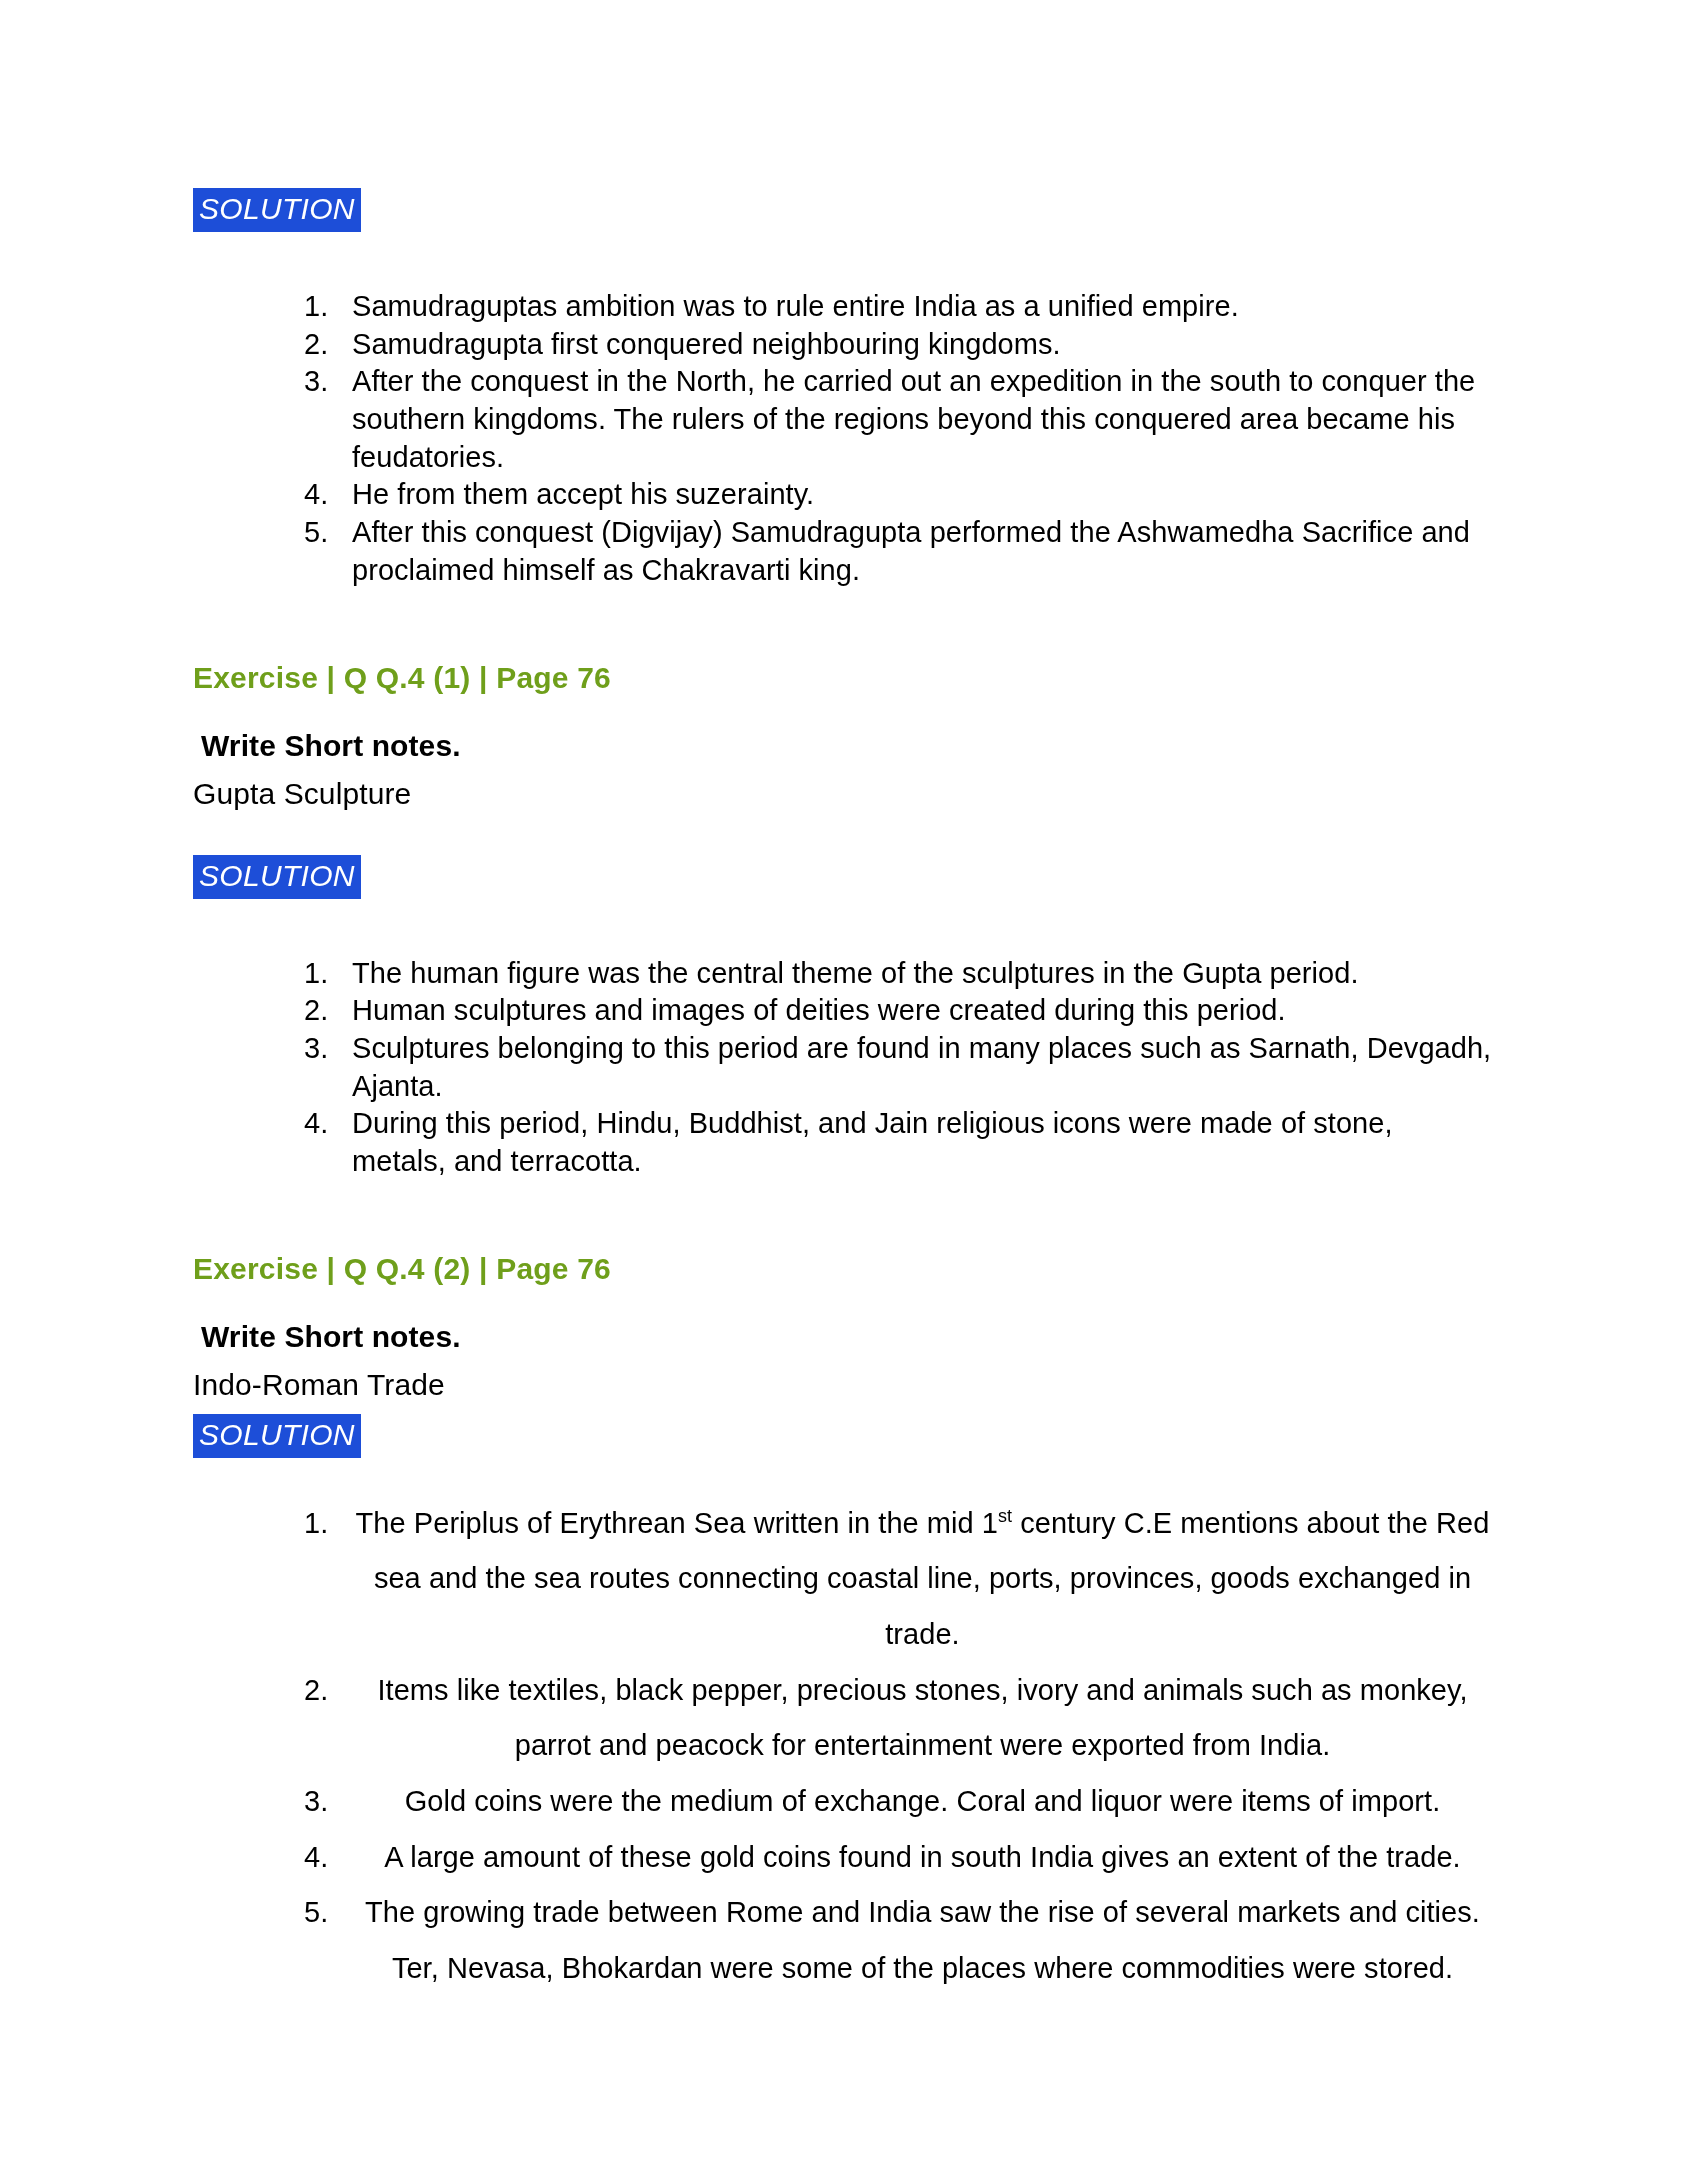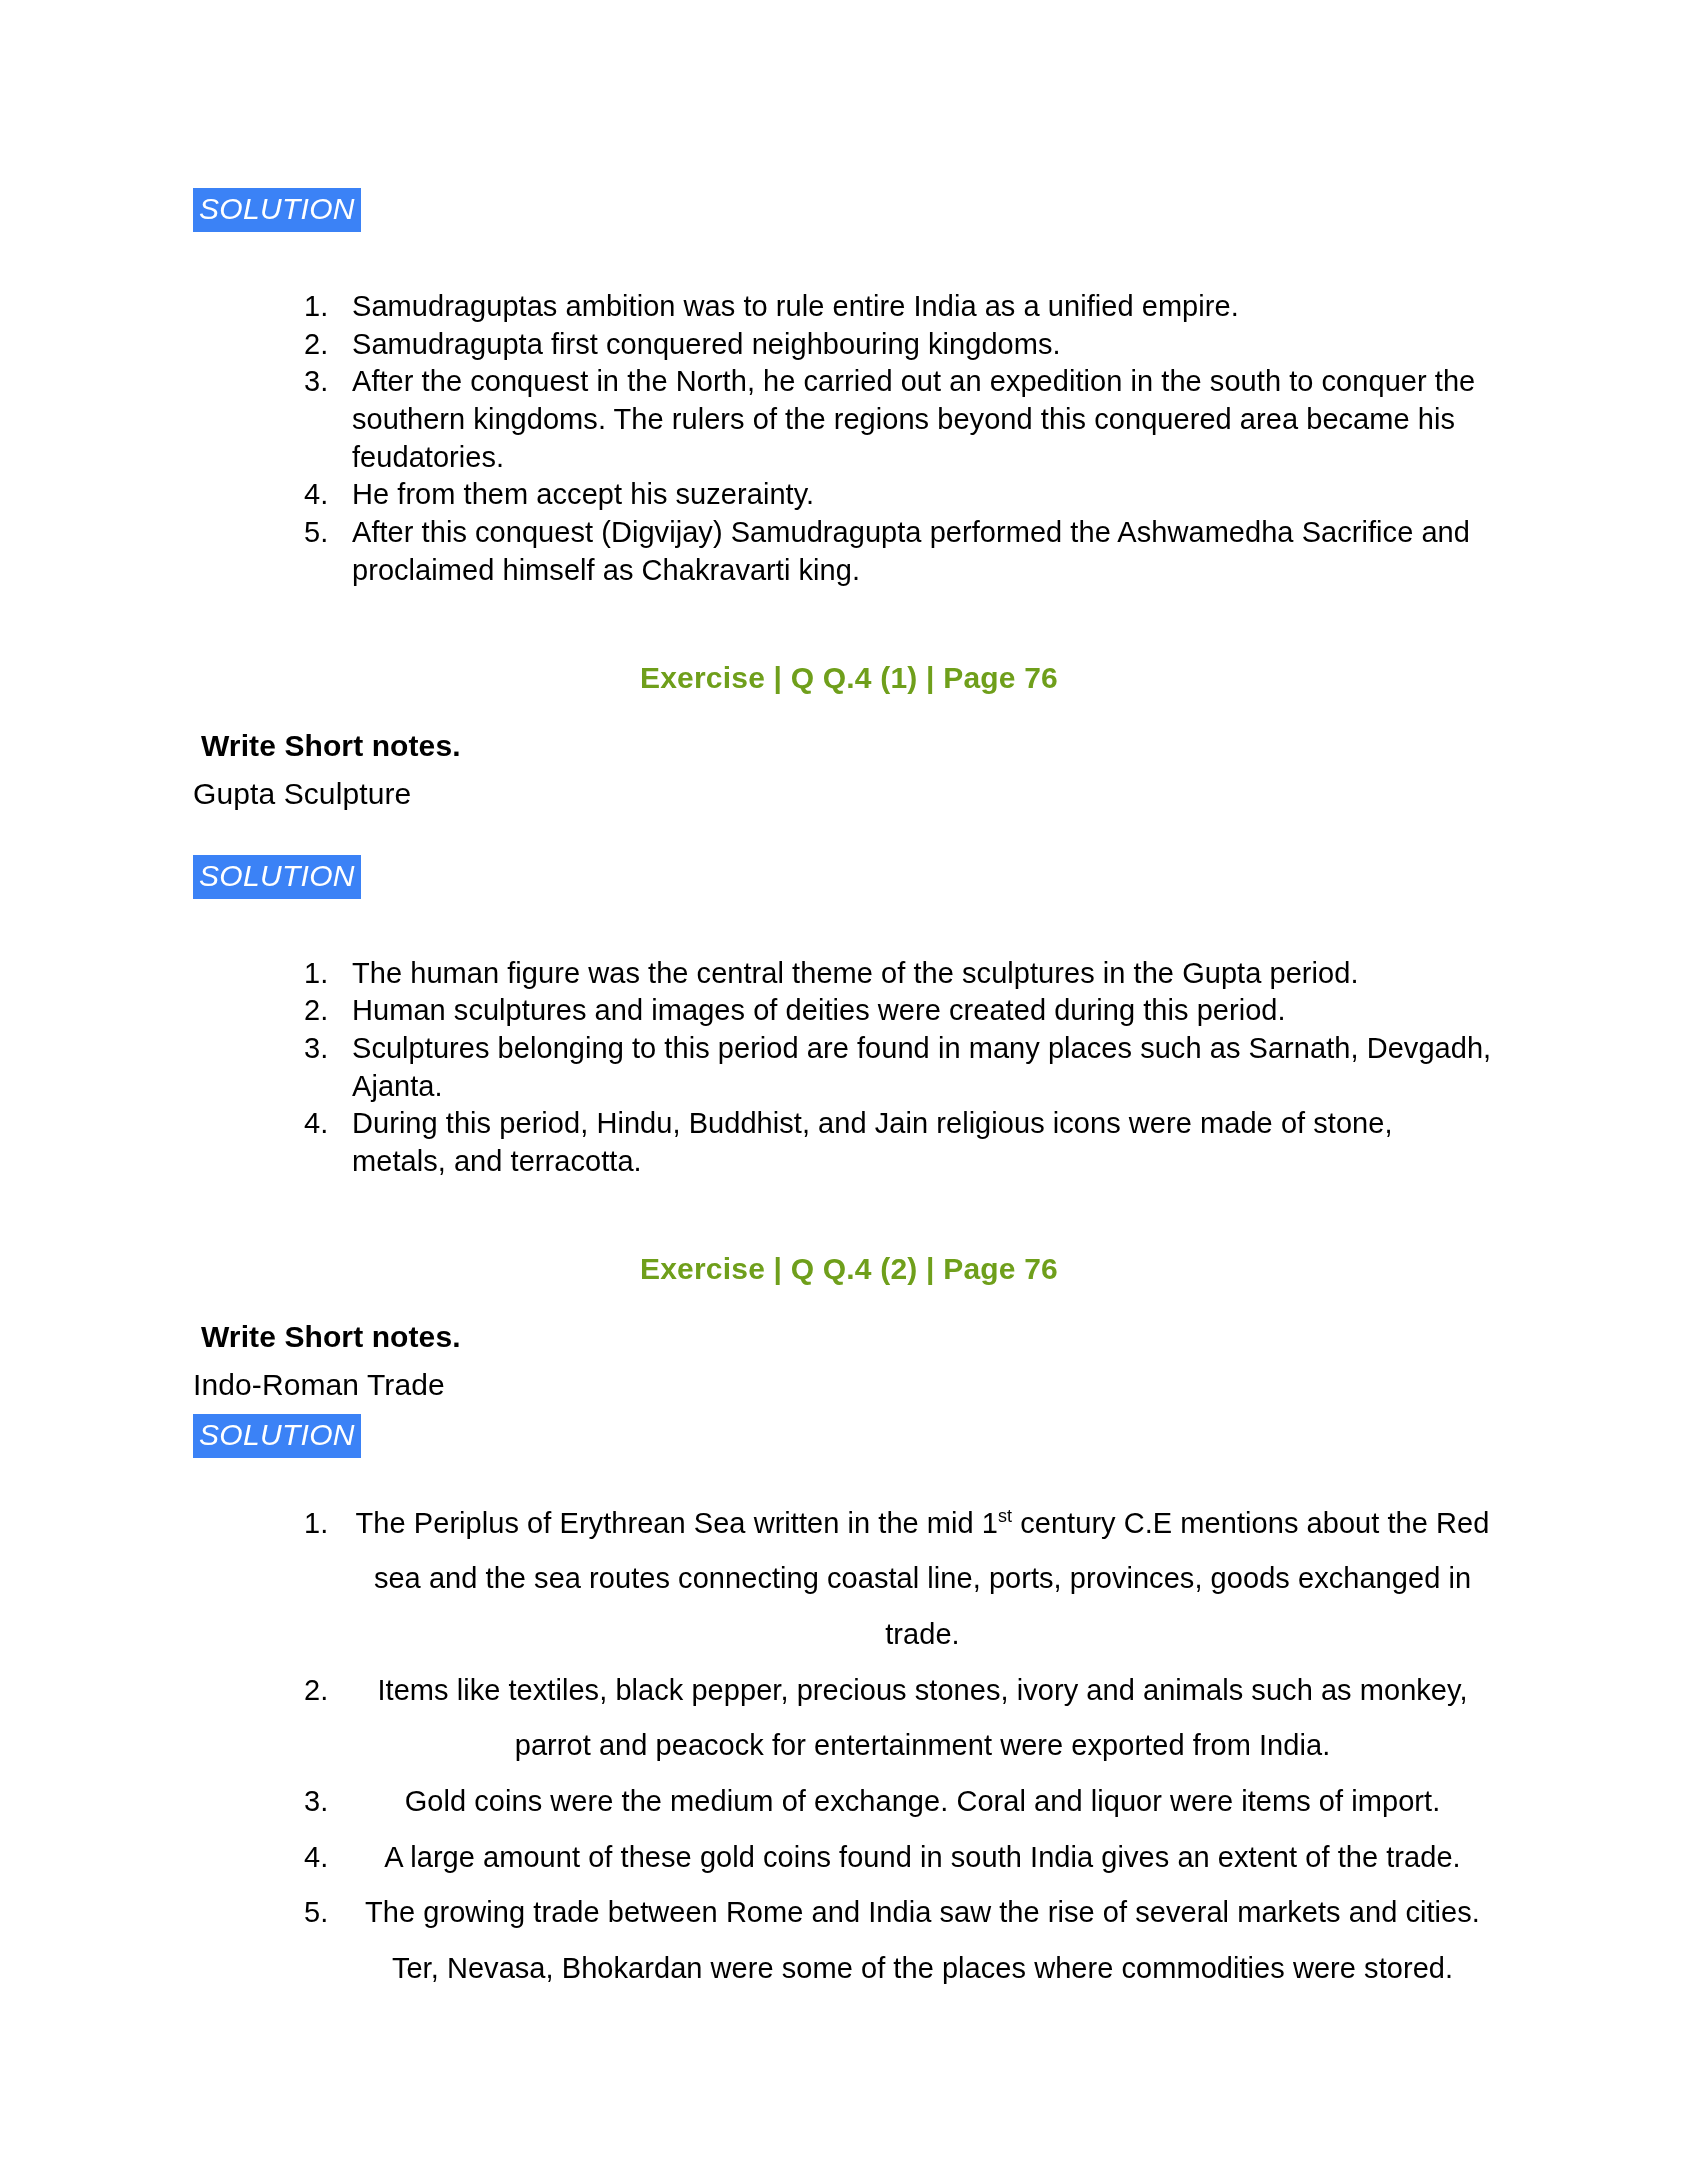--- a/index.html
+++ b/index.html
@@ -20,39 +20,38 @@
     width: 1683px;
     height: 2178px;
     background: #ffffff;
     box-sizing: border-box;
     padding: 188px 178px 0 193px;
   }
 
   
   .solution-badge {
     display: inline-block;
-    background: #3b82f6;
+    background: #1d4ed8;
     color: #ffffff;
     font-style: italic;
     font-weight: 400;
     font-size: 30px;
     line-height: 1.0;
     letter-spacing: 0.3px;
     padding: 6px 6px 8px 6px;
     margin: 0;
   }
 
   
   .exercise-heading {
     color: #6f9f1b;
     font-weight: bold;
     font-size: 30px;
     letter-spacing: 0.2px;
     margin: 0;
-    text-align: center;
   }
 
   
   .question-prompt {
     font-weight: bold;
     font-size: 30px;
     margin: 8px;
     letter-spacing: 0.1px;
   }
 

